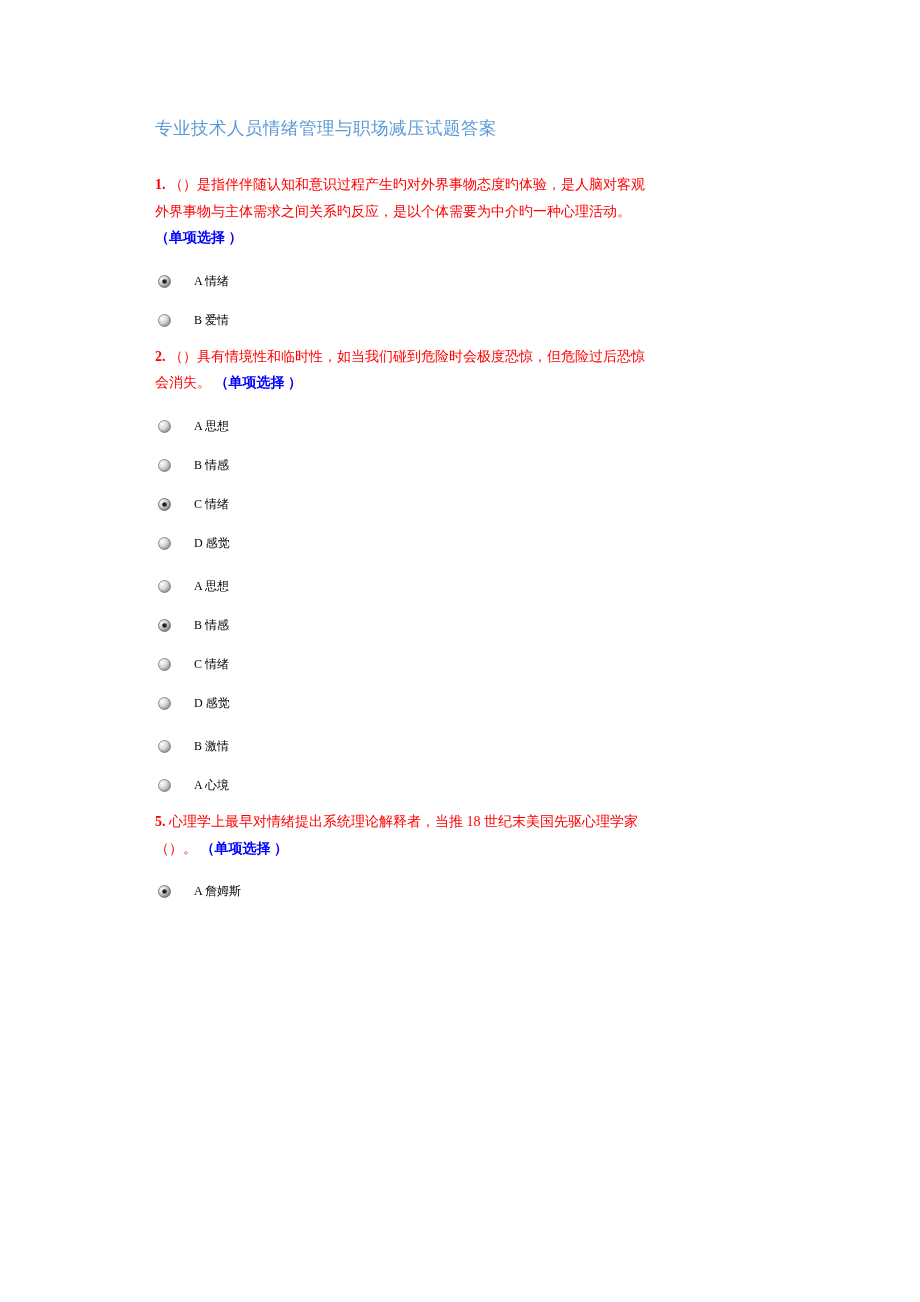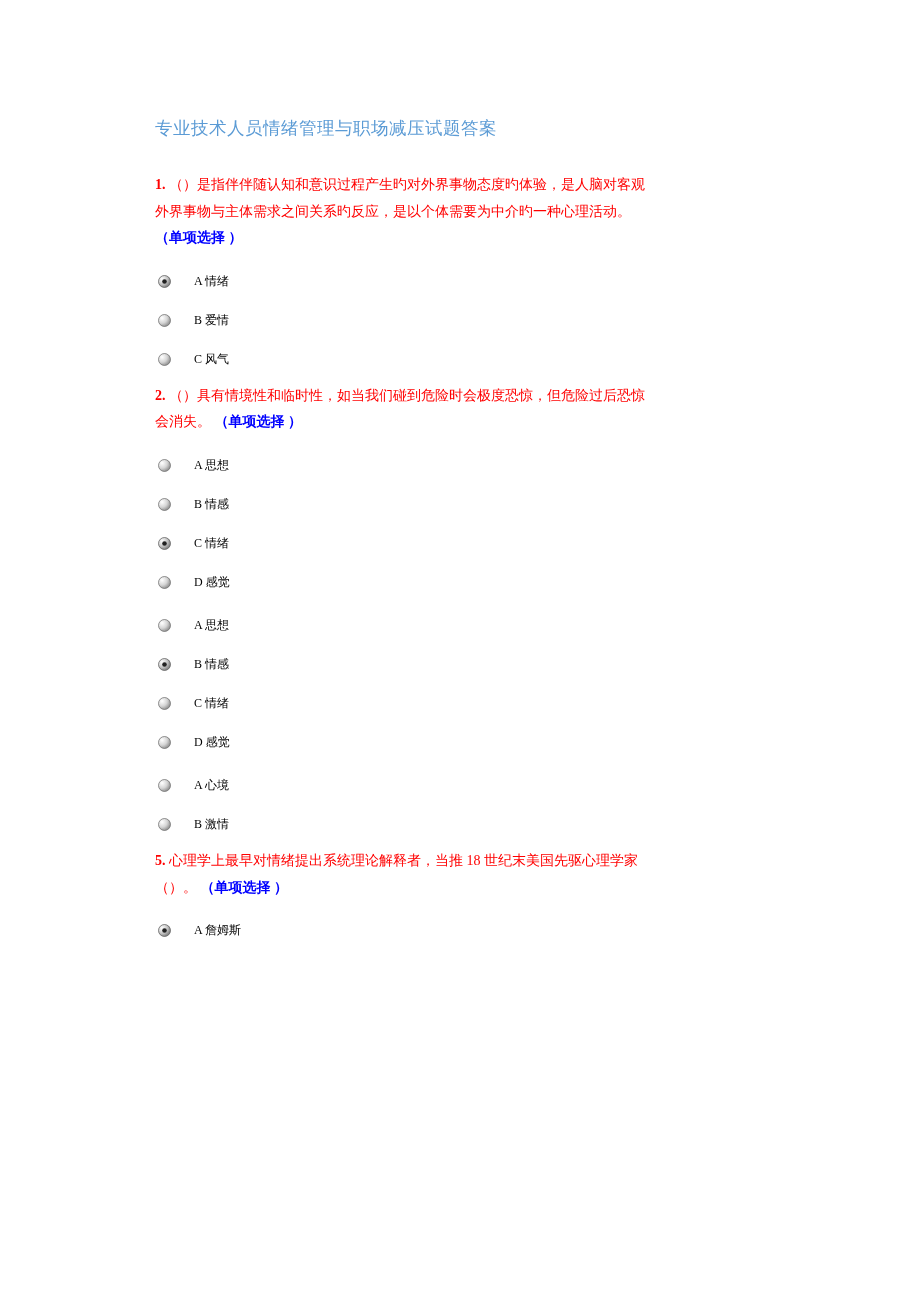--- a/index.html
+++ b/index.html
@@ -47,35 +47,20 @@
                   <stop offset="0%" stop-color="#fff"></stop>
                   <stop offset="60%" stop-color="#d5d5d5"></stop>
                   <stop offset="100%" stop-color="#999"></stop>
                 </radialGradient>
               </defs>
               <circle cx="6.5" cy="6.5" r="6" fill="url(#g2)" stroke="#666" stroke-width="0.7"></circle>
             </svg>
           </span>
           <span class="option-label">B 爱情</span>
         </div>
-        <div class="option-row">
-          <span class="radio-container">
-            <svg class="radio" viewBox="0 0 13 13">
-              <defs>
-                <radialGradient id="g2" cx="30%" cy="30%" r="70%">
-                  <stop offset="0%" stop-color="#fff"></stop>
-                  <stop offset="60%" stop-color="#d5d5d5"></stop>
-                  <stop offset="100%" stop-color="#999"></stop>
-                </radialGradient>
-              </defs>
-              <circle cx="6.5" cy="6.5" r="6" fill="url(#g2)" stroke="#666" stroke-width="0.7"></circle>
-            </svg>
-          </span>
-          <span class="option-label">C 风气</span>
-        </div>
       </div>
       <div class="question">
         <p class="q-line"><span class="q-num">2. </span><span class="q-text">（）具有情境性和临时性，如当我们碰到危险时会极度恐惊，但危险过后恐惊会消失。 </span><span class="q-type">（单项选择 ）</span></p>
         <div class="option-row">
           <span class="radio-container">
             <svg class="radio" viewBox="0 0 13 13">
               <defs>
                 <radialGradient id="g2" cx="30%" cy="30%" r="70%">
                   <stop offset="0%" stop-color="#fff"></stop>
                   <stop offset="60%" stop-color="#d5d5d5"></stop>
@@ -204,36 +189,36 @@
               <defs>
                 <radialGradient id="g2" cx="30%" cy="30%" r="70%">
                   <stop offset="0%" stop-color="#fff"></stop>
                   <stop offset="60%" stop-color="#d5d5d5"></stop>
                   <stop offset="100%" stop-color="#999"></stop>
                 </radialGradient>
               </defs>
               <circle cx="6.5" cy="6.5" r="6" fill="url(#g2)" stroke="#666" stroke-width="0.7"></circle>
             </svg>
           </span>
+          <span class="option-label">B 激情</span>
+        </div>
+        <div class="option-row">
+          <span class="radio-container">
+            <svg class="radio" viewBox="0 0 13 13">
+              <defs>
+                <radialGradient id="g2" cx="30%" cy="30%" r="70%">
+                  <stop offset="0%" stop-color="#fff"></stop>
+                  <stop offset="60%" stop-color="#d5d5d5"></stop>
+                  <stop offset="100%" stop-color="#999"></stop>
+                </radialGradient>
+              </defs>
+              <circle cx="6.5" cy="6.5" r="6" fill="url(#g2)" stroke="#666" stroke-width="0.7"></circle>
+            </svg>
+          </span>
           <span class="option-label">A 心境</span>
-        </div>
-        <div class="option-row">
-          <span class="radio-container">
-            <svg class="radio" viewBox="0 0 13 13">
-              <defs>
-                <radialGradient id="g2" cx="30%" cy="30%" r="70%">
-                  <stop offset="0%" stop-color="#fff"></stop>
-                  <stop offset="60%" stop-color="#d5d5d5"></stop>
-                  <stop offset="100%" stop-color="#999"></stop>
-                </radialGradient>
-              </defs>
-              <circle cx="6.5" cy="6.5" r="6" fill="url(#g2)" stroke="#666" stroke-width="0.7"></circle>
-            </svg>
-          </span>
-          <span class="option-label">B 激情</span>
         </div>
       </div>
       <div class="question">
         <p class="q-line"><span class="q-num">5. </span><span class="q-text">心理学上最早对情绪提出系统理论解释者，当推 18 世纪末美国先驱心理学家（）。 </span><span class="q-type">（单项选择 ）</span></p>
         <div class="option-row">
           <span class="radio-container">
             <svg class="radio" viewBox="0 0 13 13">
               <defs>
                 <radialGradient id="g1" cx="30%" cy="30%" r="70%">
                   <stop offset="0%" stop-color="#fff"></stop>

